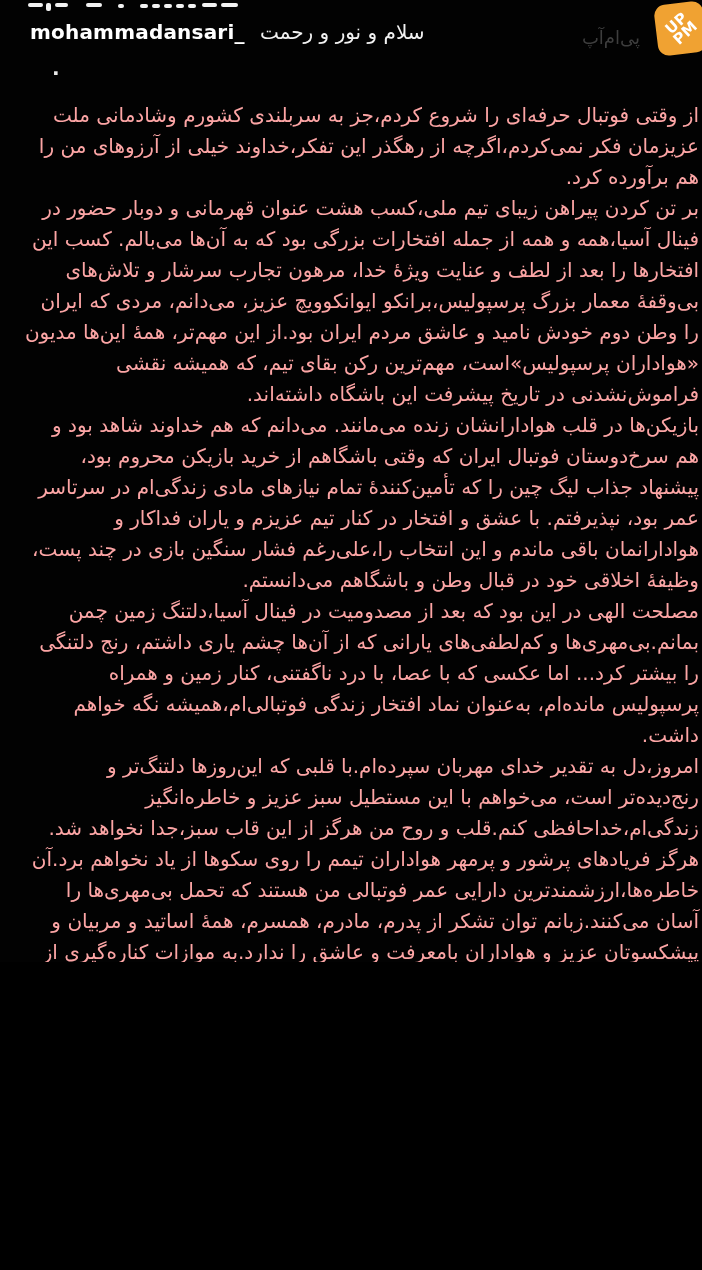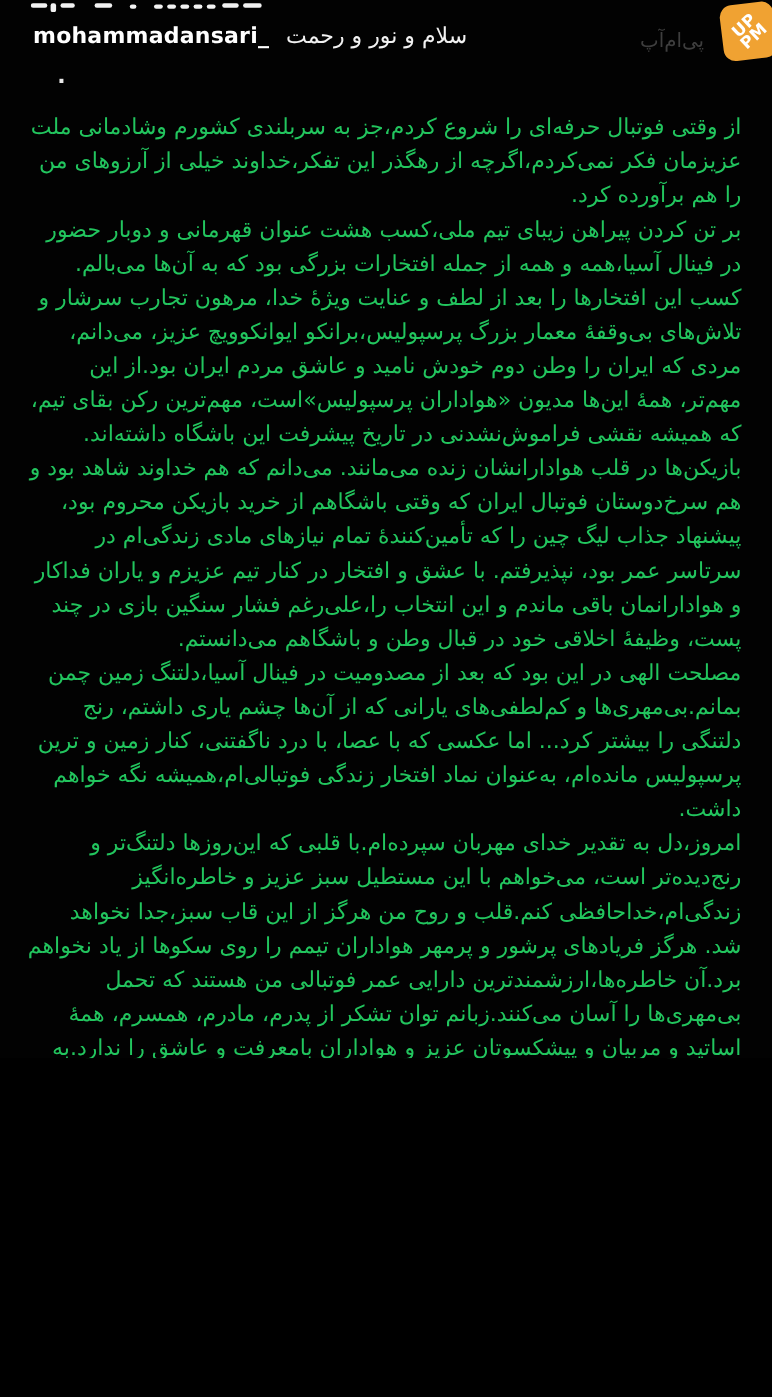--- a/index.html
+++ b/index.html
@@ -80,24 +80,24 @@
   }
 
   
   .article {
     position: absolute;
     top: 100px;
     left: 0;
     right: 0;
     direction: rtl;
     text-align: right;
-    padding: 0 28px 0 24px;
+    padding: 0 3px 0 24px;
     font-size: 20px;
     line-height: 31px;
-    color: #22c55e;
+    color: #fca5a5;
   }
   .article p { margin: 0; }
   .closing { margin-top: 31px; }
   .signature { margin-top: 48px; text-align: center; }
   .signature div { line-height: 31px; }
 </style>
 </head>
 <body>
 
 <div class="page">
@@ -130,21 +130,21 @@
     <div class="badge-inner">
       <div>UP</div>
       <div>PM</div>
     </div>
   </div>
 
   <div class="article">
     <p>از وقتی فوتبال حرفه‌ای را شروع کردم،جز به سربلندی کشورم وشادمانی ملت عزیزمان فکر نمی‌کردم،اگرچه از رهگذر این تفکر،خداوند خیلی از آرزوهای من را هم برآورده کرد.</p>
     <p>بر تن کردن پیراهن زیبای تیم ملی،کسب هشت عنوان قهرمانی و دوبار حضور در فینال آسیا،همه و همه از جمله افتخارات بزرگی بود که به آن‌ها می‌بالم. کسب این افتخارها را بعد از لطف و عنایت ویژهٔ خدا، مرهون تجارب سرشار و تلاش‌های بی‌وقفهٔ معمار بزرگ پرسپولیس،برانکو ایوانکوویچ عزیز، می‌دانم، مردی که ایران را وطن دوم خودش نامید و عاشق مردم ایران بود.از این مهم‌تر، همهٔ این‌ها مدیون «هواداران پرسپولیس»است، مهم‌ترین رکن بقای تیم، که همیشه نقشی فراموش‌نشدنی در تاریخ پیشرفت این باشگاه داشته‌اند.</p>
     <p>بازیکن‌ها در قلب هوادارانشان زنده می‌مانند. می‌دانم که هم خداوند شاهد بود و هم سرخ‌دوستان فوتبال ایران که وقتی باشگاهم از خرید بازیکن محروم بود، پیشنهاد جذاب لیگ چین را که تأمین‌کنندهٔ تمام نیازهای مادی زندگی‌ام در سرتاسر عمر بود، نپذیرفتم. با عشق و افتخار در کنار تیم عزیزم و یاران فداکار و هوادارانمان باقی ماندم و این انتخاب را،علی‌رغم فشار سنگین بازی در چند پست، وظیفهٔ اخلاقی خود در قبال وطن و باشگاهم می‌دانستم.</p>
-    <p>مصلحت الهی در این بود که بعد از مصدومیت در فینال آسیا،دلتنگ زمین چمن بمانم.بی‌مهری‌ها و کم‌لطفی‌های یارانی که از آن‌ها چشم یاری داشتم، رنج دلتنگی را بیشتر کرد... اما عکسی که با عصا، با درد ناگفتنی، کنار زمین و ترین پرسپولیس مانده‌ام، به‌عنوان نماد افتخار زندگی فوتبالی‌ام،همیشه نگه خواهم داشت.</p>
+    <p>مصلحت الهی در این بود که بعد از مصدومیت در فینال آسیا،دلتنگ زمین چمن بمانم.بی‌مهری‌ها و کم‌لطفی‌های یارانی که از آن‌ها چشم یاری داشتم، رنج دلتنگی را بیشتر کرد... اما عکسی که با عصا، با درد ناگفتنی، کنار زمین و همراه پرسپولیس مانده‌ام، به‌عنوان نماد افتخار زندگی فوتبالی‌ام،همیشه نگه خواهم داشت.</p>
     <p>امروز،دل به تقدیر خدای مهربان سپرده‌ام.با قلبی که این‌روزها دلتنگ‌تر و رنج‌دیده‌تر است، می‌خواهم با این مستطیل سبز عزیز و خاطره‌انگیز زندگی‌ام،خداحافظی کنم.قلب و روح من هرگز از این قاب سبز،جدا نخواهد شد. هرگز فریادهای پرشور و پرمهر هواداران تیمم را روی سکوها از یاد نخواهم برد.آن خاطره‌ها،ارزشمندترین دارایی عمر فوتبالی من هستند که تحمل بی‌مهری‌ها را آسان می‌کنند.زبانم توان تشکر از پدرم، مادرم، همسرم، همهٔ اساتید و مربیان و پیشکسوتان عزیز و هواداران بامعرفت و عاشق را ندارد.به موازات کناره‌گیری از حضور در زمین فوتبال،کماکان به خدمتم به‌عنوان یک سرباز کوچک کشور در ساحت پاک ورزش ادامه خواهم داد امید دارم دعای خیر مردم،بدرقهٔ راه من و همهٔ نونهال‌ها و نوجوان‌هایی باشد که تلاش می‌کنم در مدرسهٔ فوتبال هادی، کنار دیگریاران نیک‌دلم،به آن‌ها رسم جوانمردی و پهلوانی بیاموزم.</p>
 
 
     <div class="signature">
       <div>محمد انصاری</div>
       <div>خردادماه۱۴۰۲</div>
     </div>
   </div>
 
 </div>

